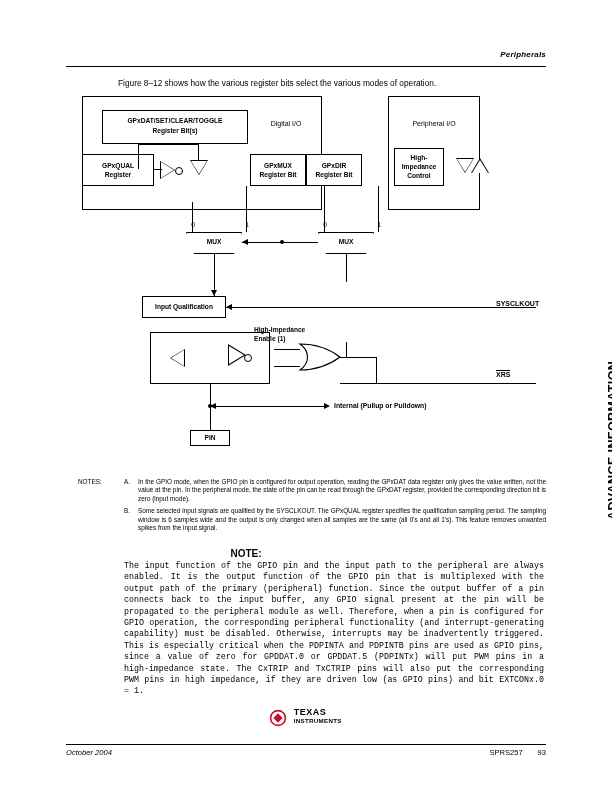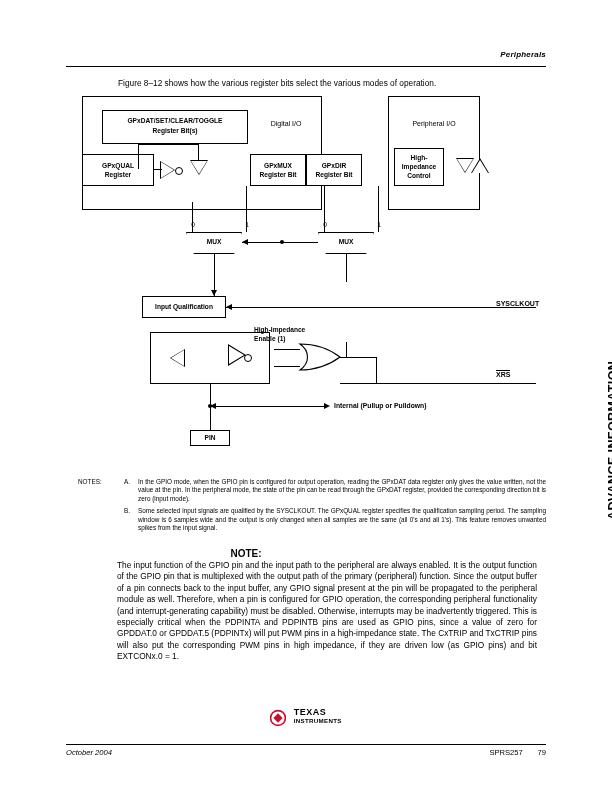--- a/index.html
+++ b/index.html
@@ -91,21 +91,21 @@
   
   .notes{position:absolute;left:78px;top:478px;width:468px;font-size:6.4px;line-height:8.4px;}
   .notes .row{display:flex;margin-bottom:4px;}
   .notes .tag{width:46px;flex:0 0 46px;}
   .notes .ltr{width:14px;flex:0 0 14px;}
   .notes .body{flex:1;text-align:justify;}
 
   .figcap{position:absolute;left:0;top:520px;width:612px;text-align:center;font-size:8.2px;font-weight:bold;}
 
   .notehead{position:absolute;left:0;top:548px;width:492px;text-align:center;font-size:10px;font-weight:bold;}
-  .notebody{position:absolute;left:117px;top:560px;width:420px;font-size:8.3px;line-height:11.4px;text-align:justify;}
+  .notebody{position:absolute;left:124px;top:560px;width:420px;font-size:8.3px;line-height:11.4px;text-align:justify;font-family:Liberation Mono, monospace;}
 
   
   .ftr-rule{position:absolute;left:66px;top:744px;width:480px;height:1px;background:#000;}
   .ftr-left{position:absolute;left:66px;top:748px;font-size:7.6px;font-style:italic;}
   .ftr-right{position:absolute;right:66px;top:748px;font-size:7.6px;}
   .ti-logo{position:absolute;left:0;top:708px;width:612px;text-align:center;}
   .ti-logo .ti-wrap{display:inline-block;text-align:left;}
   .ti-name{font-size:9px;font-weight:bold;letter-spacing:.5px;line-height:9px;}
   .ti-sub{font-size:6.2px;font-weight:bold;letter-spacing:.3px;line-height:7px;}
   .ti-mark{display:inline-block;vertical-align:top;margin-right:3px;}
@@ -263,21 +263,21 @@
 
 
   <div class="notehead">NOTE:</div>
   <div class="notebody">The input function of the GPIO pin and the input path to the peripheral are always enabled. It is the output function of the GPIO pin that is multiplexed with the output path of the primary (peripheral) function. Since the output buffer of a pin connects back to the input buffer, any GPIO signal present at the pin will be propagated to the peripheral module as well. Therefore, when a pin is configured for GPIO operation, the corresponding peripheral functionality (and interrupt-generating capability) must be disabled. Otherwise, interrupts may be inadvertently triggered. This is especially critical when the PDPINTA and PDPINTB pins are used as GPIO pins, since a value of zero for GPDDAT.0 or GPDDAT.5 (PDPINTx) will put PWM pins in a high-impedance state. The CxTRIP and TxCTRIP pins will also put the corresponding PWM pins in high impedance, if they are driven low (as GPIO pins) and bit EXTCONx.0 = 1.</div>
 
   <div class="ftr-rule"></div>
   <div class="ftr-left">October 2004</div>
   <div class="ftr-right">
     <span>SPRS257</span>
     &nbsp;&nbsp;&nbsp;&nbsp;&nbsp;
-    <span>79</span>
+    <span>93</span>
   </div>
   <div class="ti-logo">
     <div class="ti-wrap">
       <span class="ti-mark">
         <svg width="16" height="20" viewBox="0 0 16 20">
           <circle cx="8" cy="10" r="7.4" fill="none" stroke="#c8102e" stroke-width="1.6"></circle>
           <path d="M3.4 10 L8 5.2 L12.6 10 L8 14.8 Z" fill="#c8102e"></path>
         </svg>
       </span>
       <span style="display:inline-block;vertical-align:top;">

